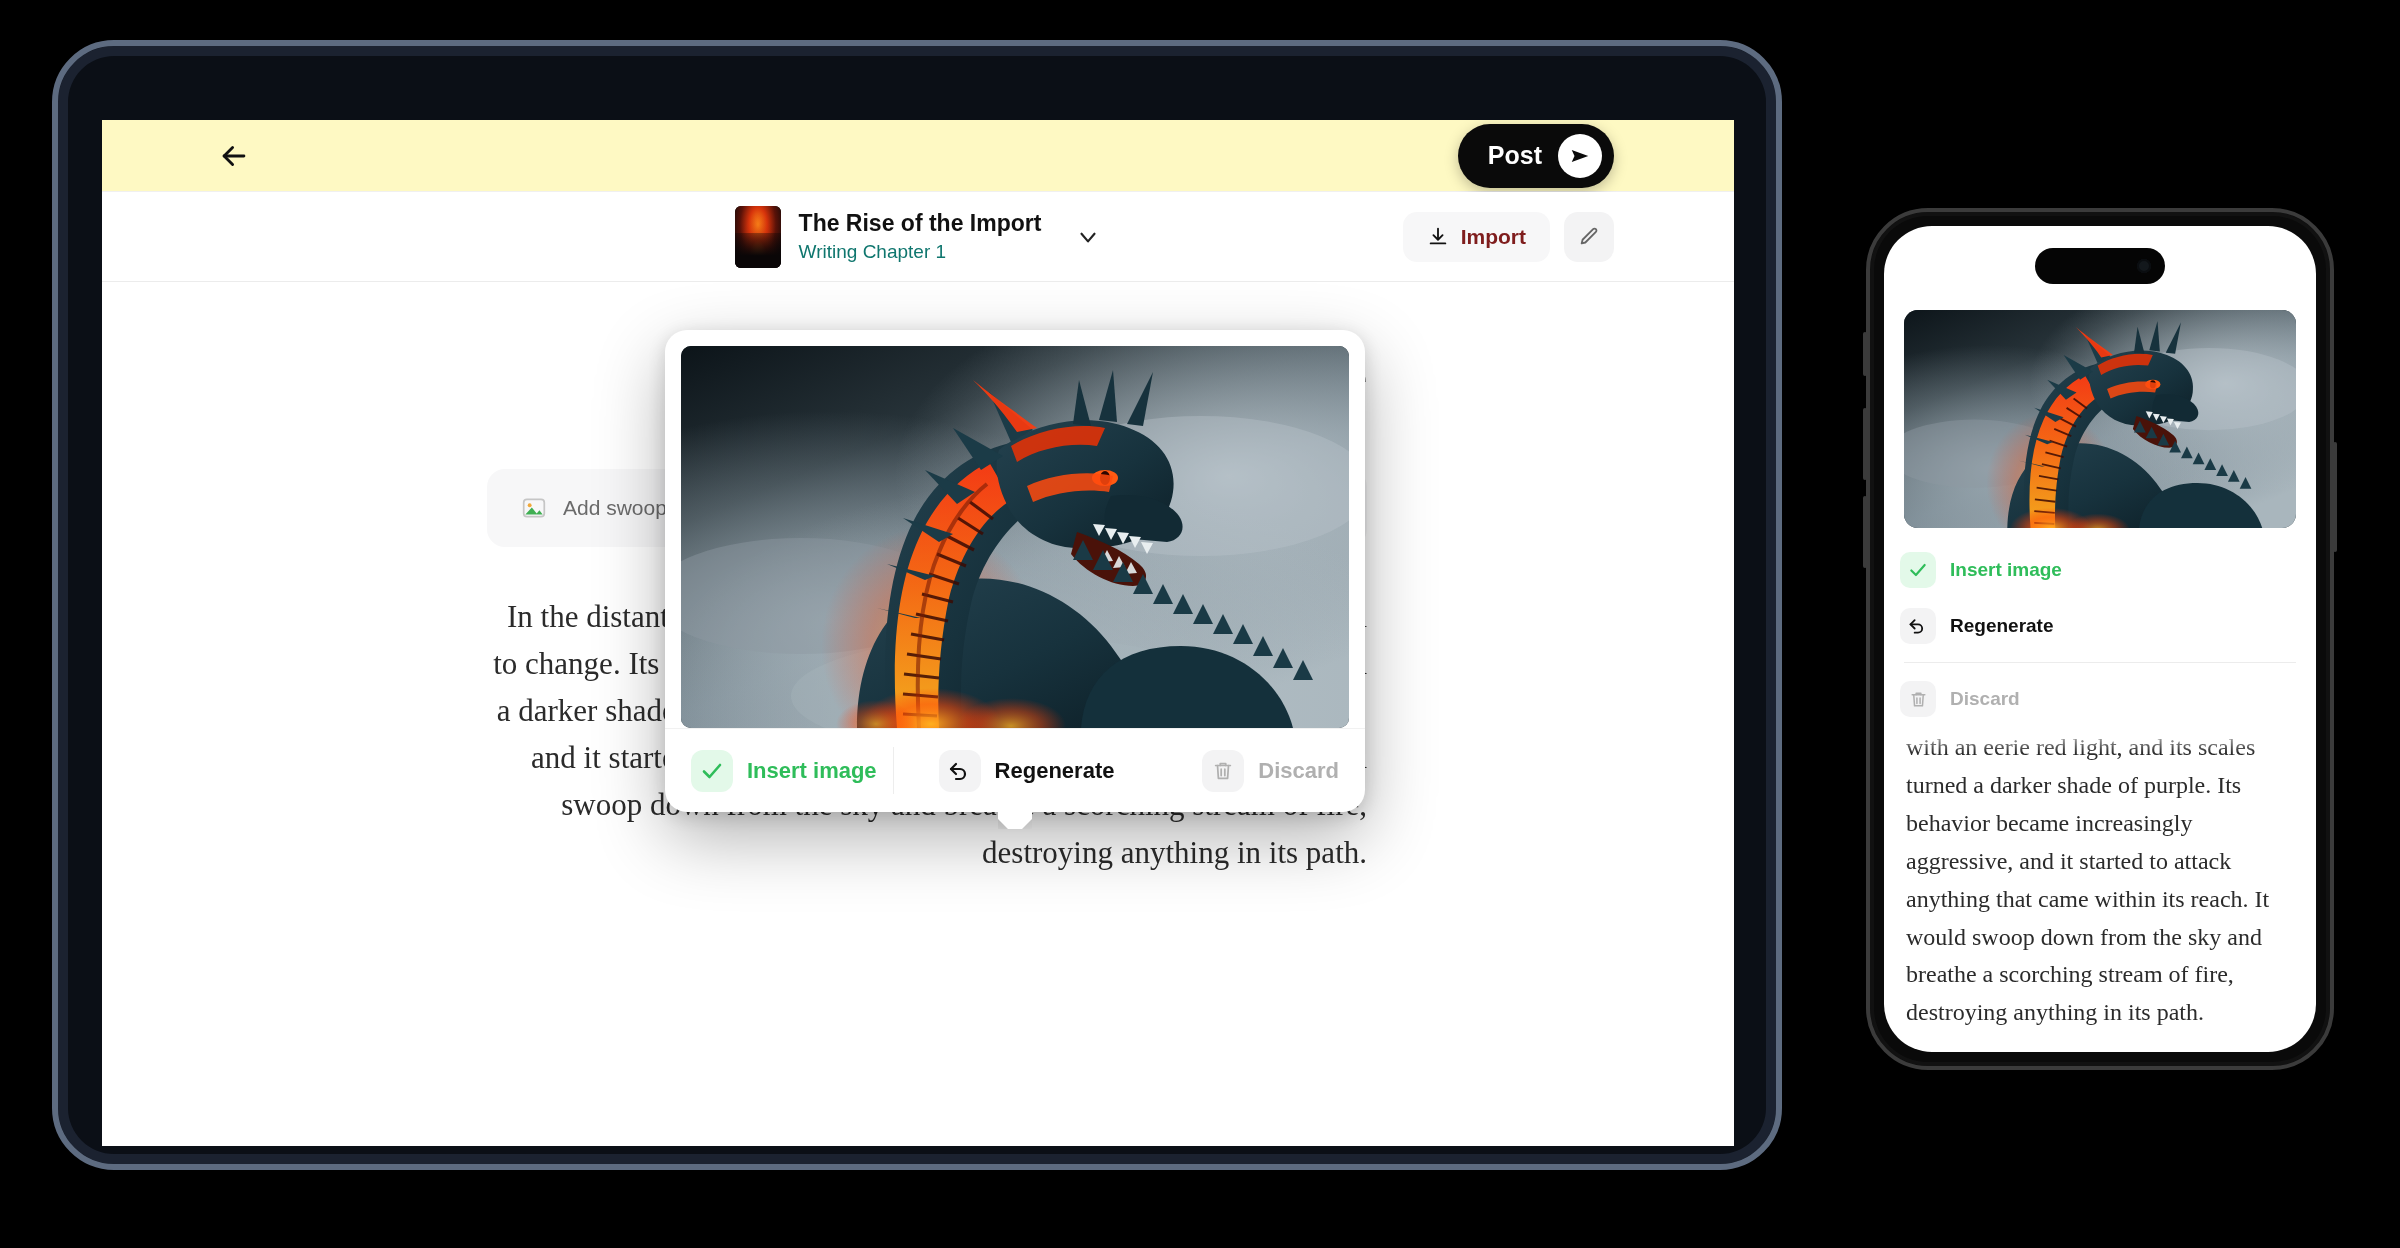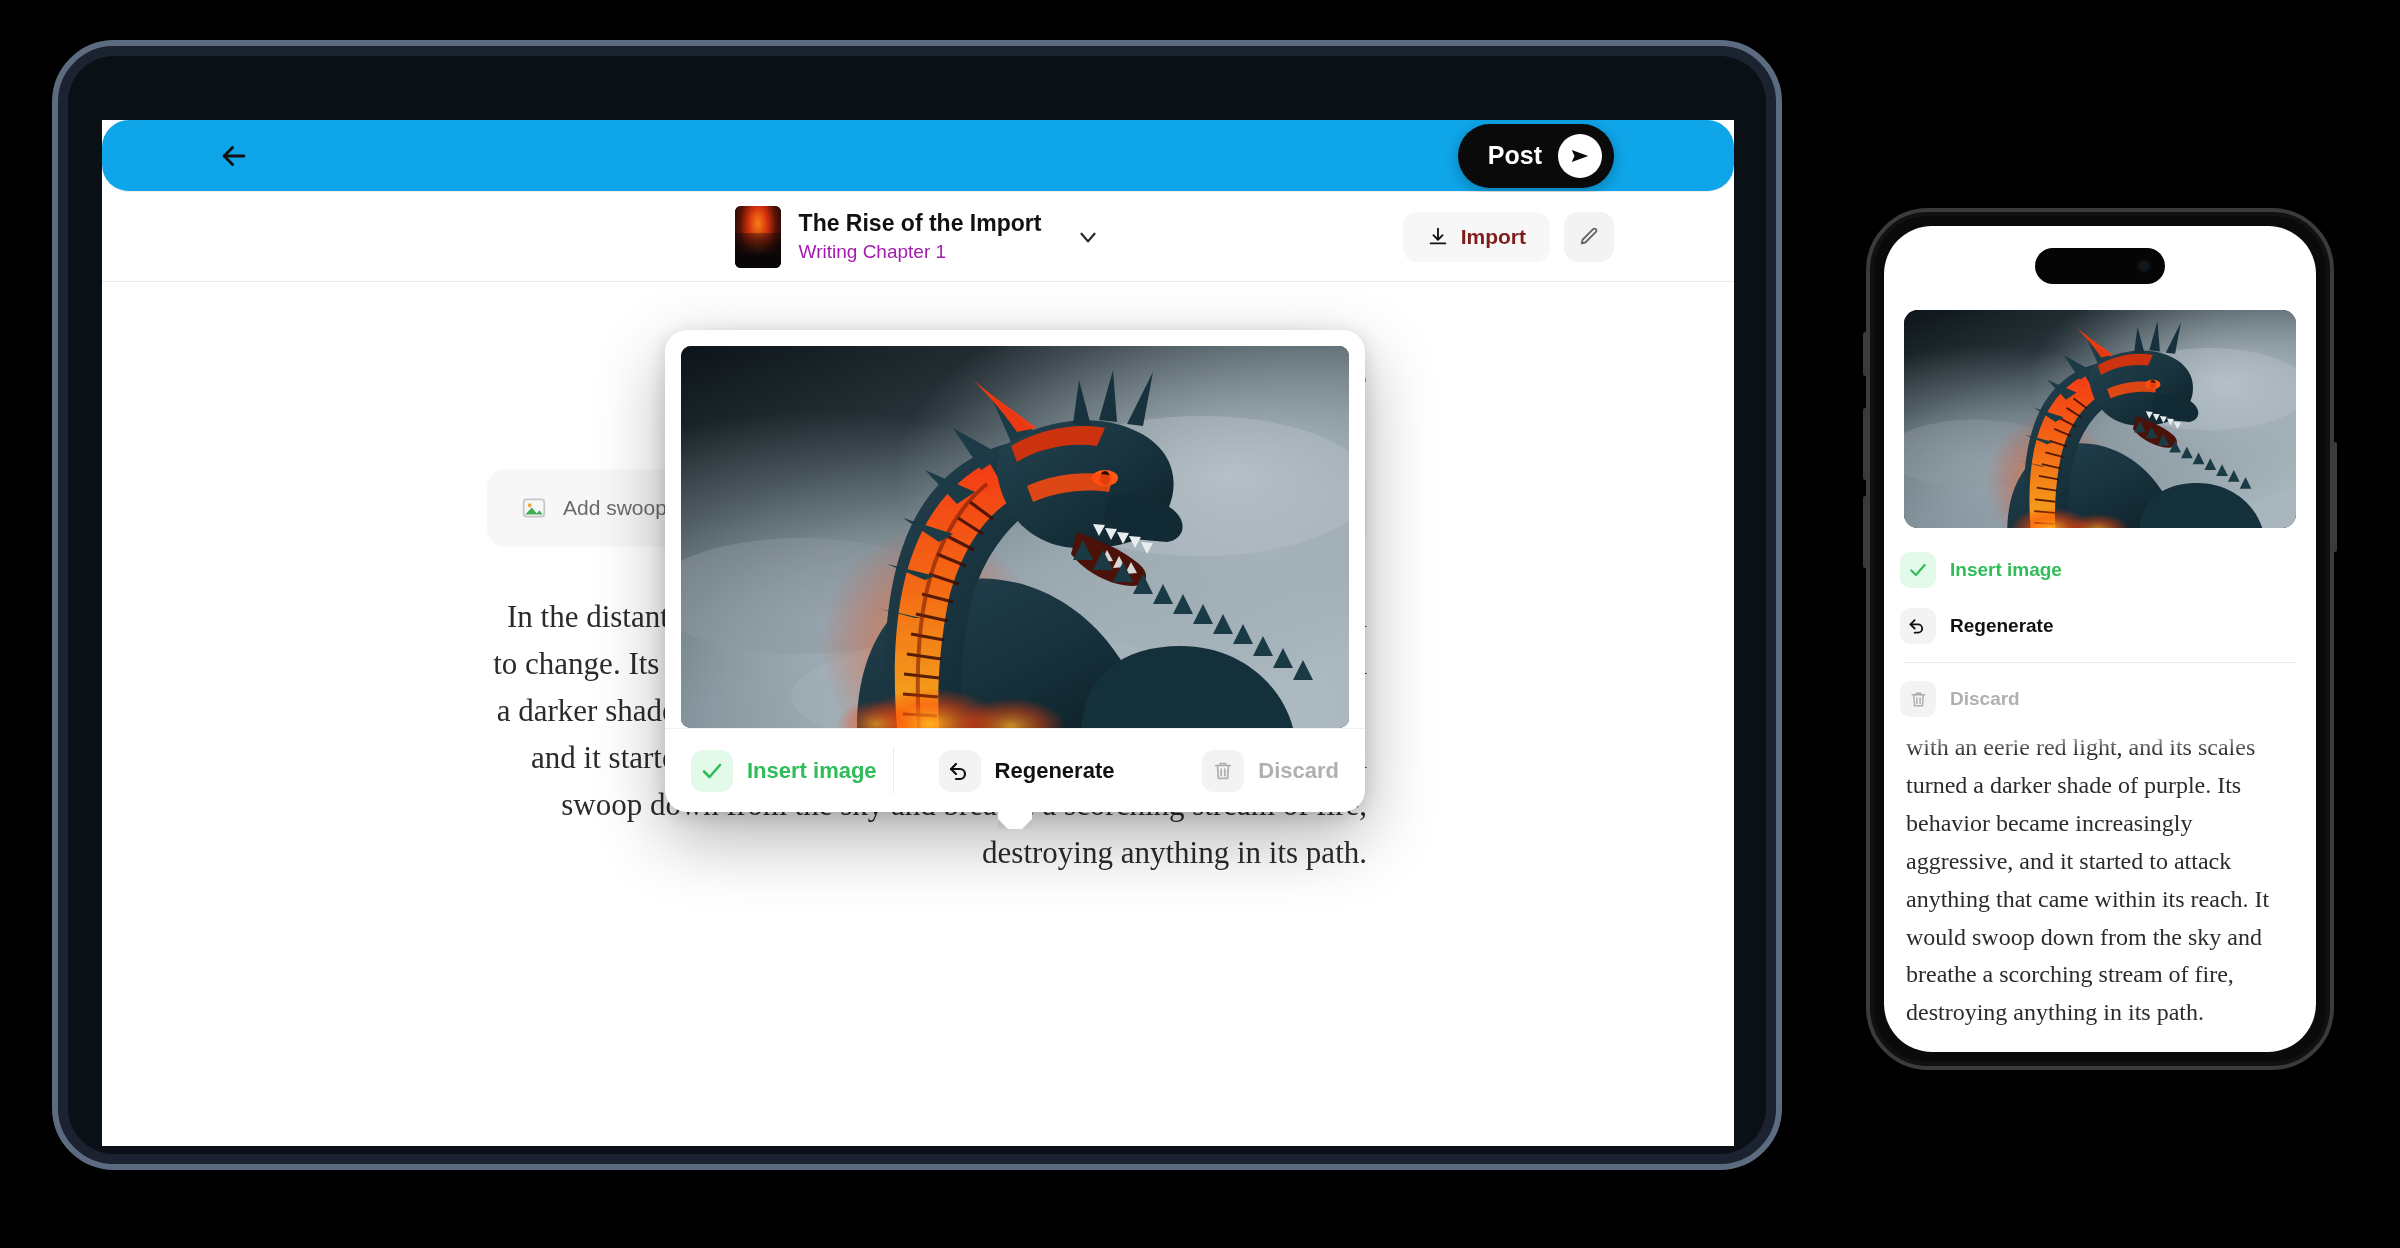--- a/index.html
+++ b/index.html
@@ -20,22 +20,22 @@
   .tablet-screen {
     position: absolute; left: 44px; top: 74px;
     width: 1632px; height: 1026px;
     background: #ffffff;
     overflow: hidden;
   }
 
   
   .t-topbar {
     position: relative; height: 72px; width: 100%;
-    background: #0ea5e9; border-bottom: 1px solid #f0f0f0;
-    display: flex; align-items: center; border-radius: 27px;
+    background: #fef9c3; border-bottom: 1px solid #f0f0f0;
+    display: flex; align-items: center;
   }
   .back-btn {
     position: absolute; left: 110px; top: 50%; transform: translateY(-50%);
     width: 44px; height: 44px; display: flex; align-items: center; justify-content: center;
     cursor: pointer; background: transparent; border: none;
   }
   .post-btn {
     position: absolute; right: 120px; top: 50%; transform: translateY(-50%);
     display: flex; align-items: center; gap: 16px;
     background: #0a0a0a; color: #fff;
@@ -65,21 +65,21 @@
   .doc-thumb .tg1 { position:absolute; inset:0;
     background: radial-gradient(ellipse at 50% 30%, #ff8c1a 0%, #d6330b 28%, #5a1208 55%, #120a09 85%);
   }
   .doc-thumb .tg2 { position:absolute; inset:0;
     background: radial-gradient(ellipse at 50% 95%, rgba(255,160,40,.85) 0%, rgba(200,50,10,.4) 30%, transparent 62%);
   }
   .doc-thumb .fig { position:absolute; left:0; right:0; bottom:0; height:55%;
     background: linear-gradient(to top, #0a0607 35%, rgba(10,6,7,.35) 100%);
   }
   .doc-title { font-size: 23px; font-weight: 700; color: #111; line-height: 1.15; }
-  .doc-sub { font-size: 19px; color: #a21caf; margin-top: 4px; }
+  .doc-sub { font-size: 19px; color: #0f766e; margin-top: 4px; }
   .chev { margin-left: 16px; }
   .dochead-actions { position: absolute; right: 120px; top: 50%; transform: translateY(-50%);
     display: flex; align-items: center; gap: 14px; }
   .import-btn {
     display: flex; align-items: center; gap: 12px;
     background: #f7f7f8; border-radius: 14px; padding: 13px 24px;
     font-size: 21px; font-weight: 600; color: #7f1d1d; cursor: pointer;
   }
   .edit-btn {
     width: 50px; height: 50px; border-radius: 14px; background: #f3f3f4;

